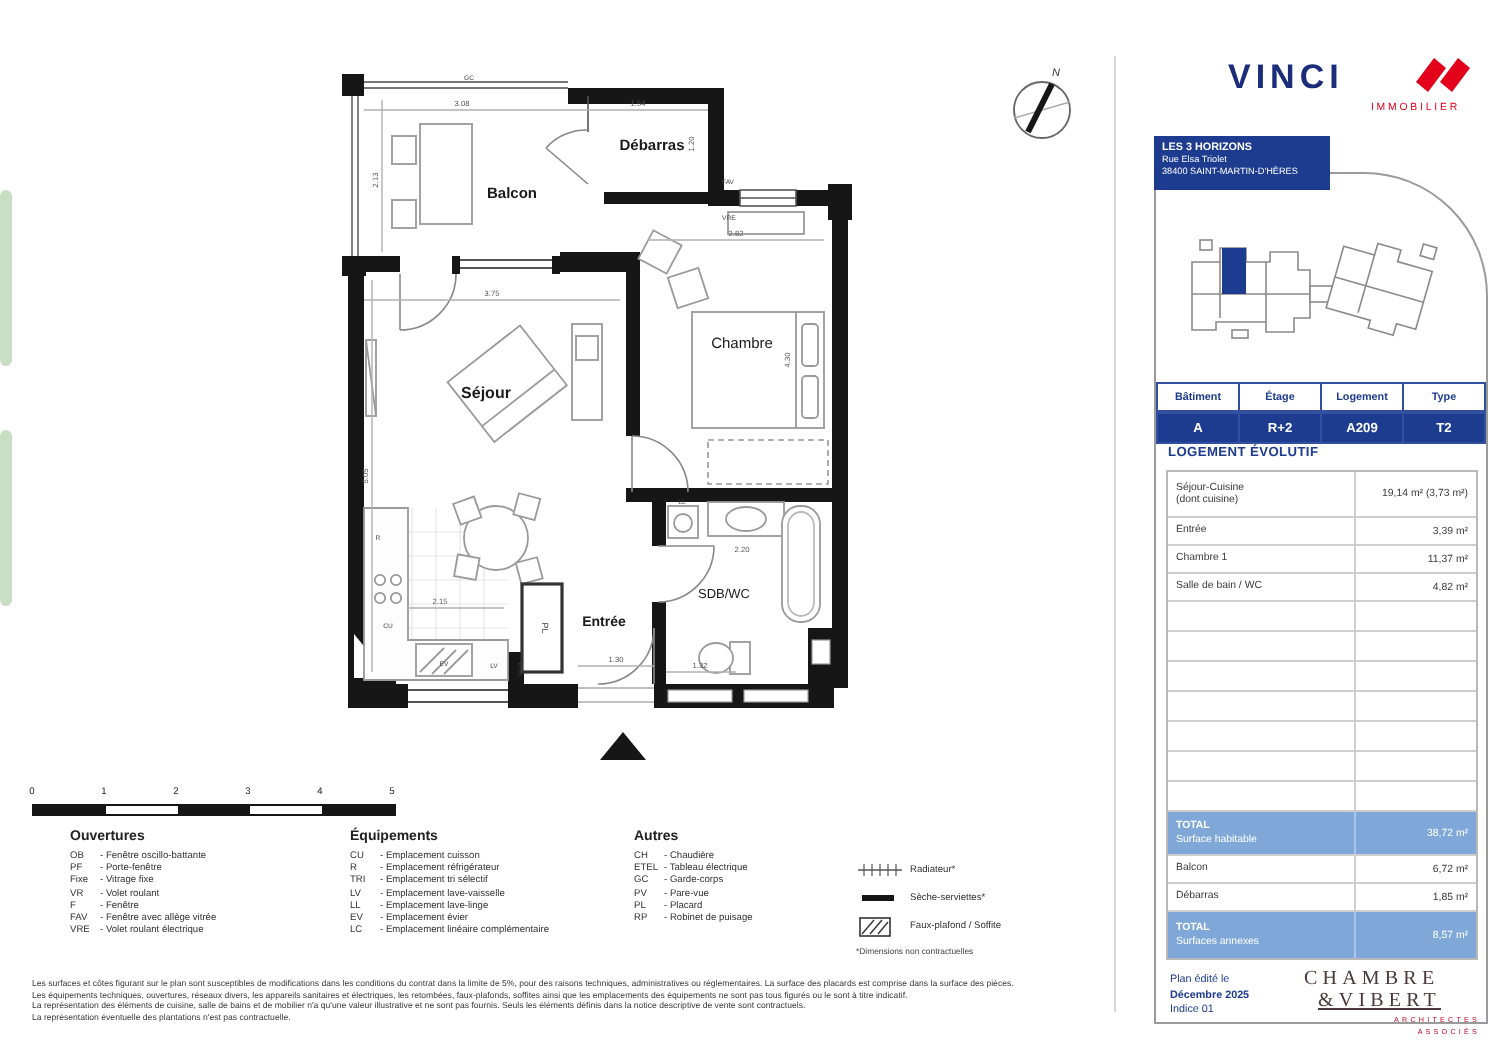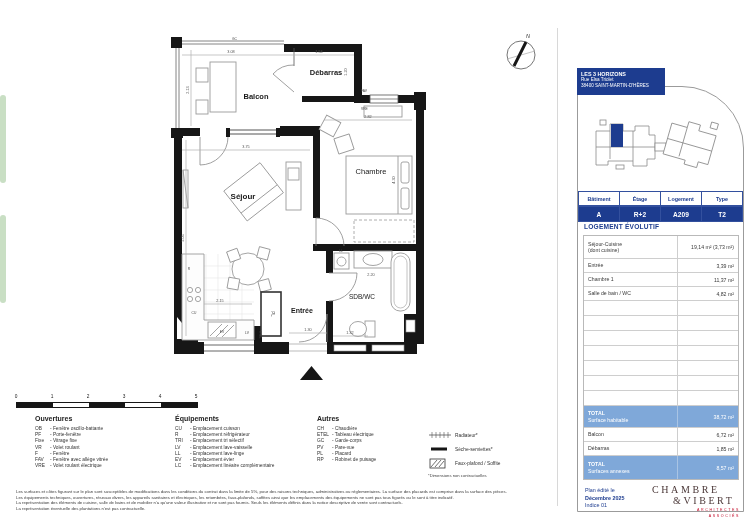--- a/index.html
+++ b/index.html
@@ -48,21 +48,21 @@
   .s-row.total{background:#7fa8d9;}
   .s-row.total .s-label,.s-row.total .s-val{color:#fff;border-right-color:#a9c4e4;}
   .t-main{font-weight:bold;}
 
   .edition{position:absolute;left:7px;top:400px;font-size:5.4px;color:#1d3c8f;line-height:7.6px;}
   .edition .b{font-weight:bold;}
 
   .architect{position:absolute;left:74px;top:398px;width:88px;}
   .a-name{font-family:"Liberation Serif",serif;font-size:10px;letter-spacing:2.6px;
           color:#4b3838;line-height:10.5px;white-space:nowrap;}
-  .a-name.l2{margin-left:21px;}
+  .a-name.l2{margin-left:7px;text-decoration:underline;}
   .a-sub{font-size:3.6px;letter-spacing:1.6px;color:#c00020;text-align:right;line-height:4.6px;margin-top:1.5px;}
 
   
   .scalebar{position:absolute;left:16px;top:394px;width:184px;height:16px;}
   .sb-num{position:absolute;top:0;width:10px;text-align:center;font-size:4.8px;color:#222;}
   .sb-bar{position:absolute;left:0;top:8px;width:180px;height:4px;border:1px solid #161616;display:flex;}
   .sb-seg{width:36px;height:4px;}
   .sb-b{background:#161616;} .sb-w{background:#fff;}
 
   
@@ -81,20 +81,30 @@
 </style>
 </head>
 <body>
 
 <div class="page">
 
   <div class="green" style="top:95px;height:88px;"></div>
   <div class="green" style="top:215px;height:88px;"></div>
   <div class="vsep"></div>
 
+  <div class="vinci">
+    <svg width="132" height="38" viewBox="0 0 132 38">
+      <text x="2" y="22" font-size="17" font-weight="bold" fill="#1b2d7a" letter-spacing="2.5">VINCI</text>
+      <g transform="translate(94,4)">
+        <path d="M2,15 L11,3 L17,8 L8,20 Z" fill="#e2001a"></path>
+        <path d="M14,15 L23,3 L29,8 L20,20 Z" fill="#e2001a"></path>
+      </g>
+      <text x="118" y="33" font-size="5.2" fill="#e2001a" letter-spacing="1.4" text-anchor="end">IMMOBILIER</text>
+    </svg>
+  </div>
 
   <div class="proj-box">
     <div class="proj-name">LES 3 HORIZONS</div>
     <div class="proj-addr">Rue Elsa Triolet</div>
     <div class="proj-addr">38400 SAINT-MARTIN-D'HÈRES</div>
   </div>
 
   <div class="frame">
 
     <svg class="miniplan" width="154" height="80" viewBox="0 0 150 80">

